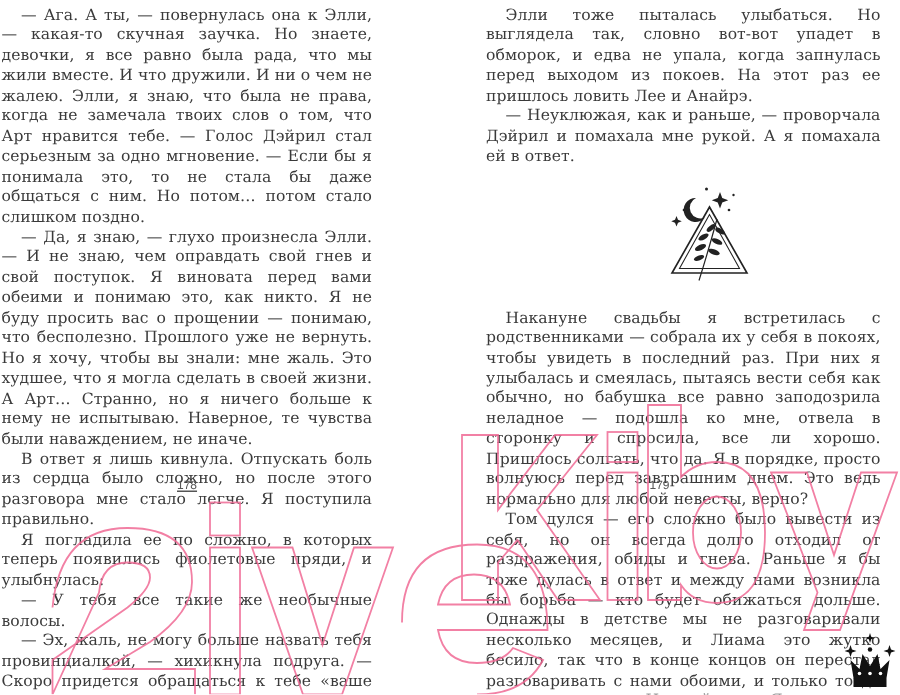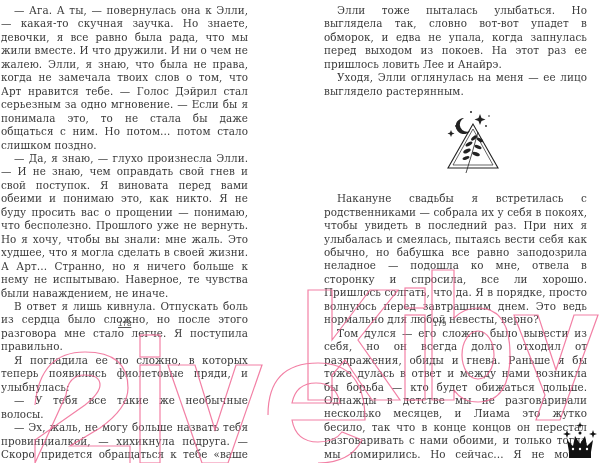--- a/index.html
+++ b/index.html
@@ -36,21 +36,21 @@
       <p>— У тебя все такие же необычные волосы.</p>
       <p>— Эх, жаль, не могу больше назвать тебя провинциалкой, — хихикнула подруга. — Скоро придется обращаться к тебе «ваше высочество»…</p>
 
     </div>
     <div class="folio">178</div>
   </div>
 
   <div class="page right">
     <div class="text">
       <p>Элли тоже пыталась улыбаться. Но выглядела так, словно вот-вот упадет в обморок, и едва не упала, когда запнулась перед выходом из покоев. На этот раз ее пришлось ловить Лее и Анайрэ.</p>
-      <p>Уходя, Элли оглянулась на меня — ее лицо выглядело растерянным.</p>
+      <p>— Неуклюжая, как и раньше, — проворчала Дэйрил и помахала мне рукой. А я помахала ей в ответ.</p>
 
       <svg class="divider-ornament" viewBox="0 0 62 64">
 
         <polygon points="31,14 6,58 56,58" fill="none" stroke="#222" stroke-width="1.1"></polygon>
         <polygon points="31,19 11,55 51,55" fill="none" stroke="#222" stroke-width="0.7"></polygon>
 
         <path d="M22,8 a8,8 0 1,0 6,13 a6.5,6.5 0 1,1 -6,-13z" fill="#222"></path>
 
         <path d="M38,4 l1.5,4 4,1.5 -4,1.5 -1.5,4 -1.5,-4 -4,-1.5 4,-1.5z" fill="#222"></path>
         <path d="M9,20 l1,2.5 2.5,1 -2.5,1 -1,2.5 -1,-2.5 -2.5,-1 2.5,-1z" fill="#222"></path>

